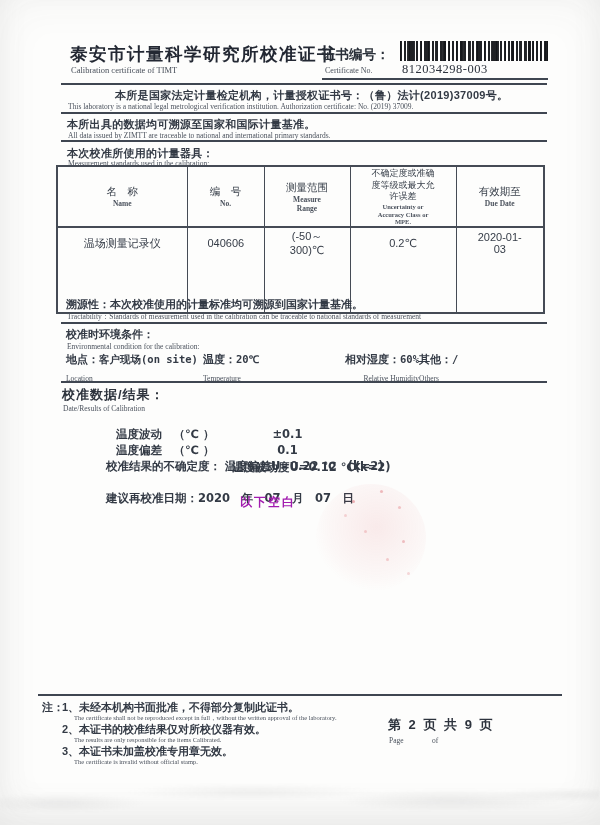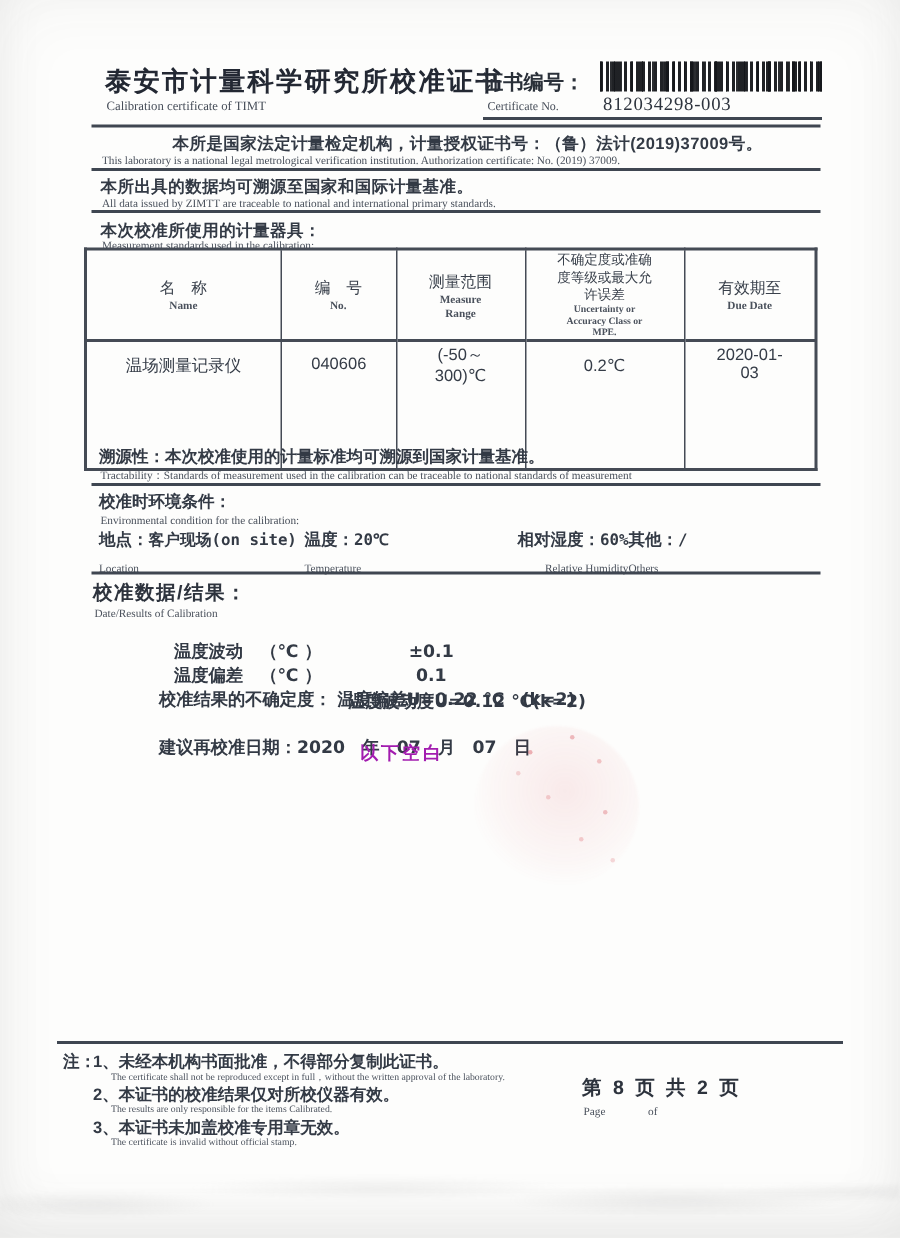--- a/index.html
+++ b/index.html
@@ -226,18 +226,18 @@
   <div class="abs footer-rule"></div>
   <div class="abs note-label">注：</div>
 
   <div class="abs note-zh n1z">1、未经本机构书面批准，不得部分复制此证书。</div>
   <div class="abs note-en n1e">The certificate shall not be reproduced except in full，without the written approval of the laboratory.</div>
   <div class="abs note-zh n2z">2、本证书的校准结果仅对所校仪器有效。</div>
   <div class="abs note-en n2e">The results are only responsible for the items Calibrated.</div>
   <div class="abs note-zh n3z">3、本证书未加盖校准专用章无效。</div>
   <div class="abs note-en n3e">The certificate is invalid without official stamp.</div>
 
-  <div class="abs page-zh">第 8 页 共 2 页</div>
+  <div class="abs page-zh">第 2 页 共 9 页</div>
   <div class="abs page-en">Page</div>
   <div class="abs of-en">of</div>
 
   <div class="abs paper-noise"></div>
 </div>
 
 </body></html>

